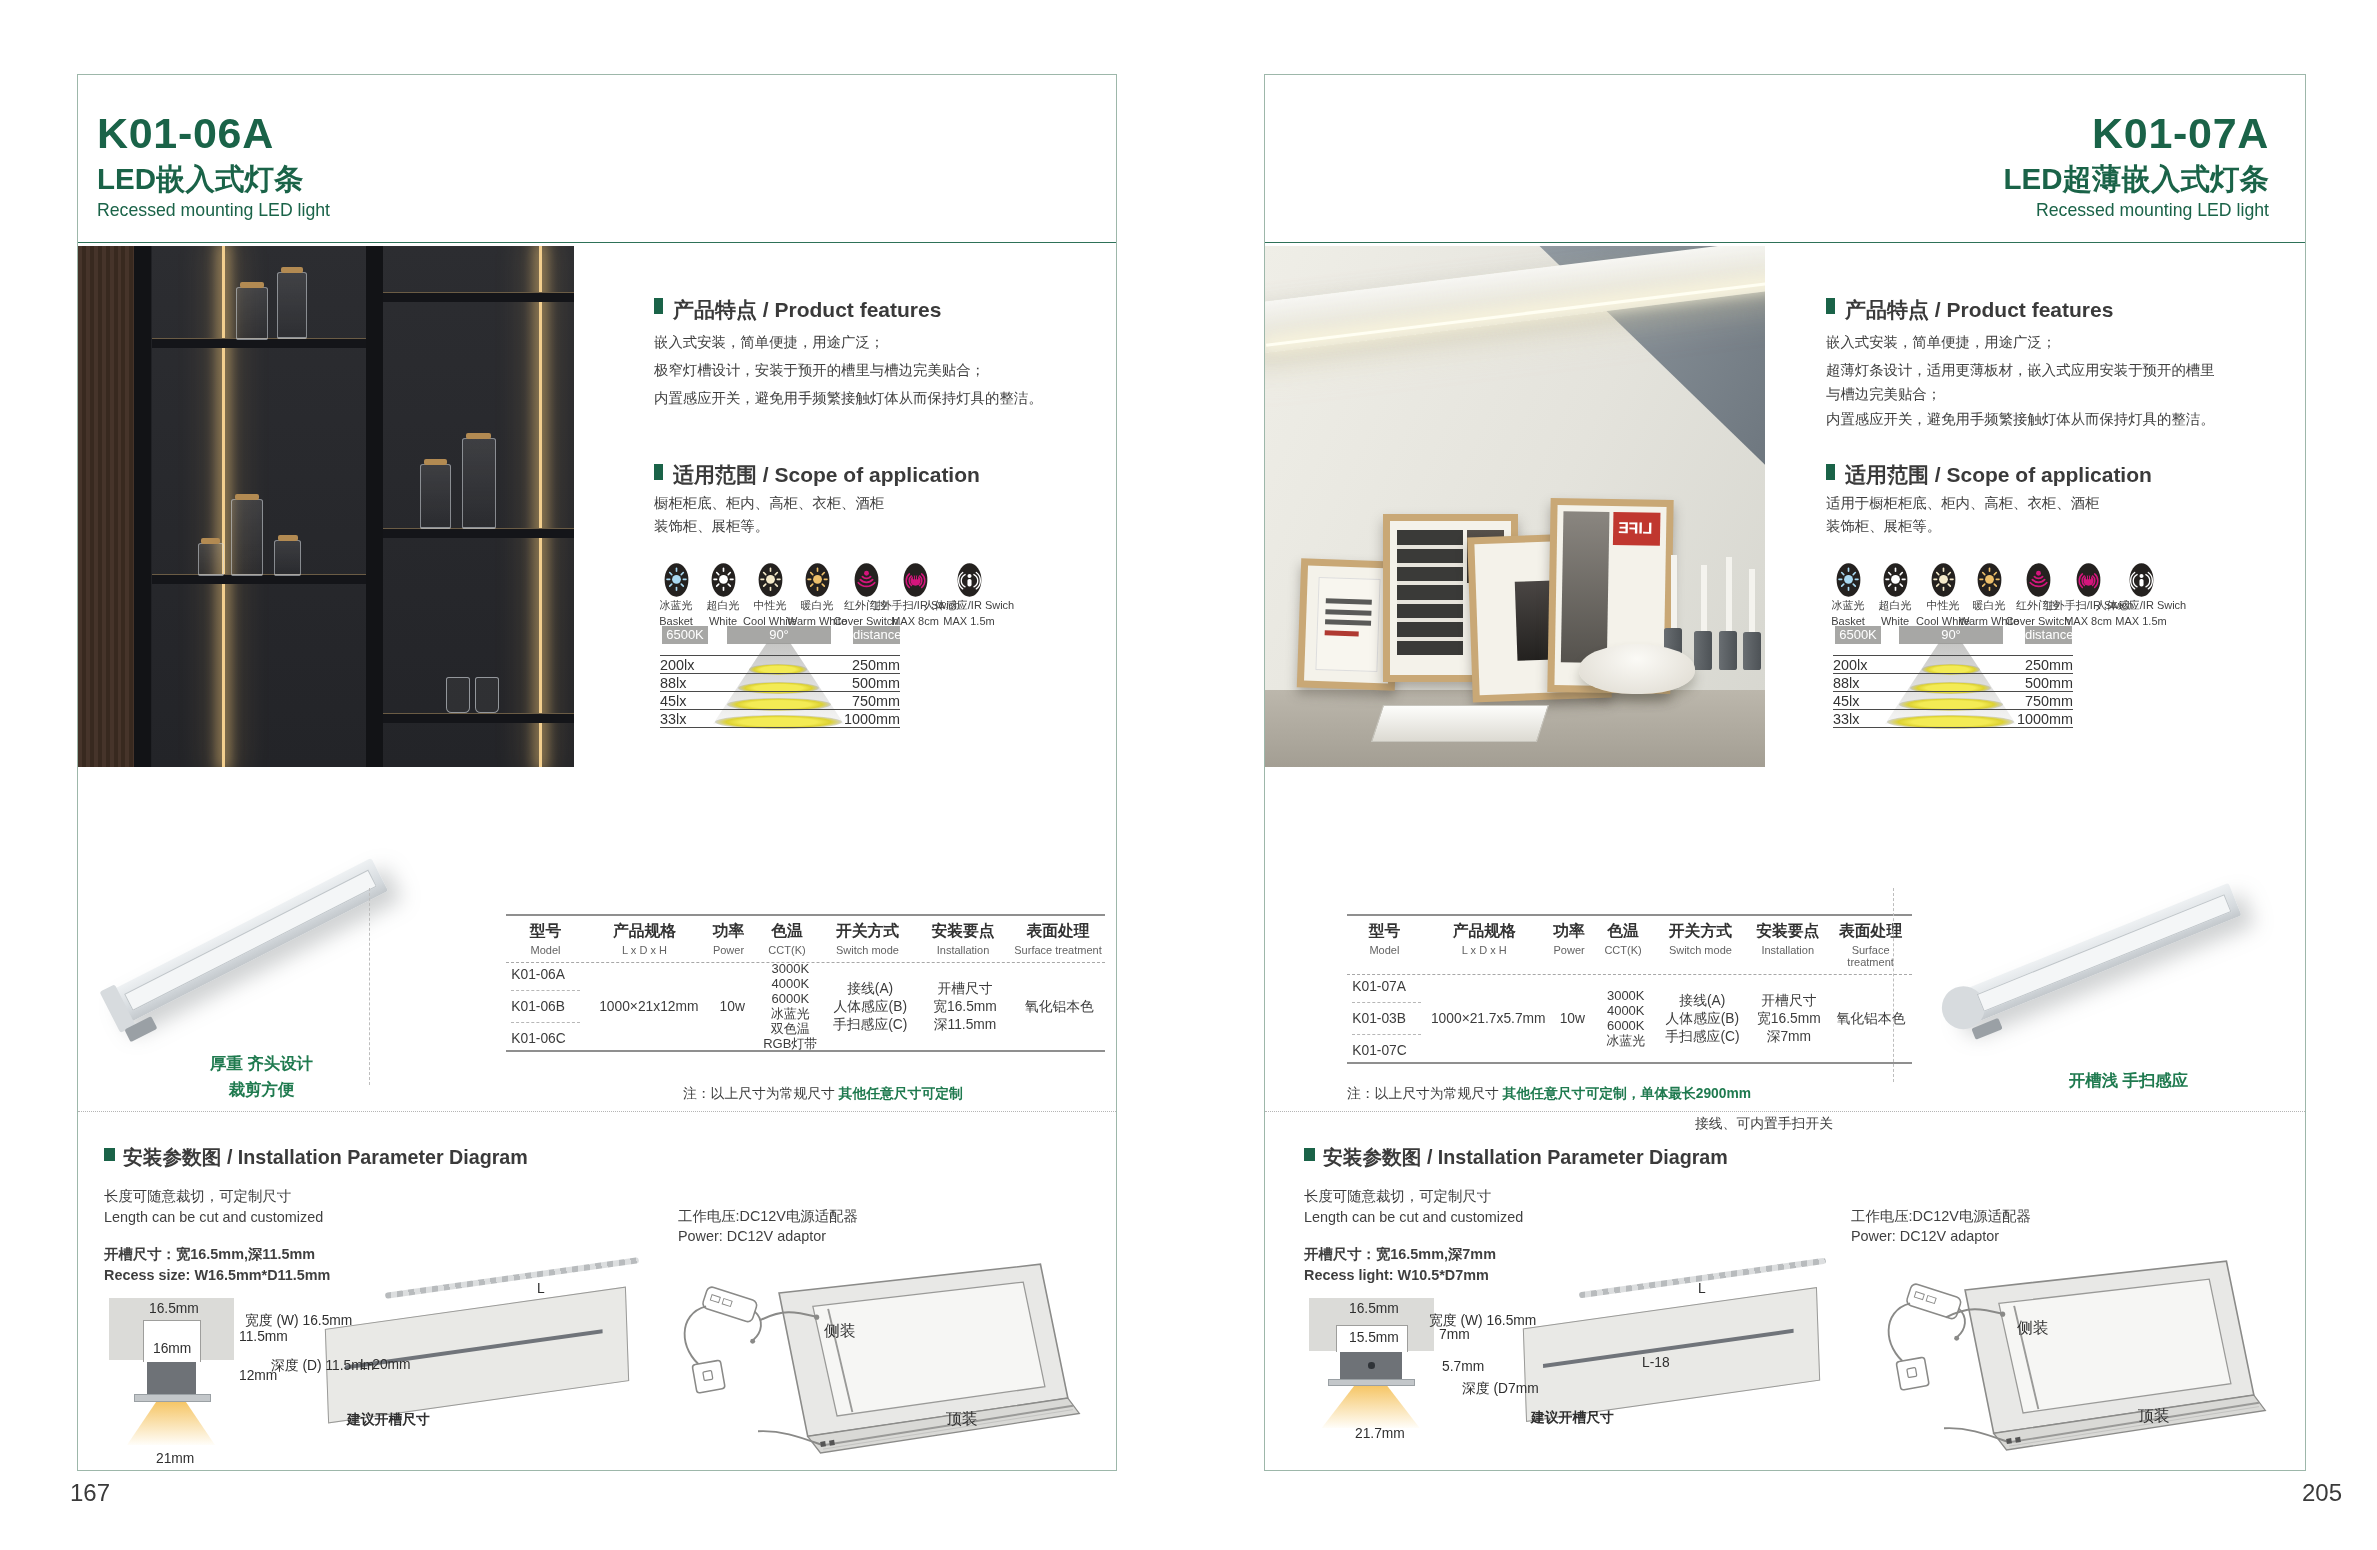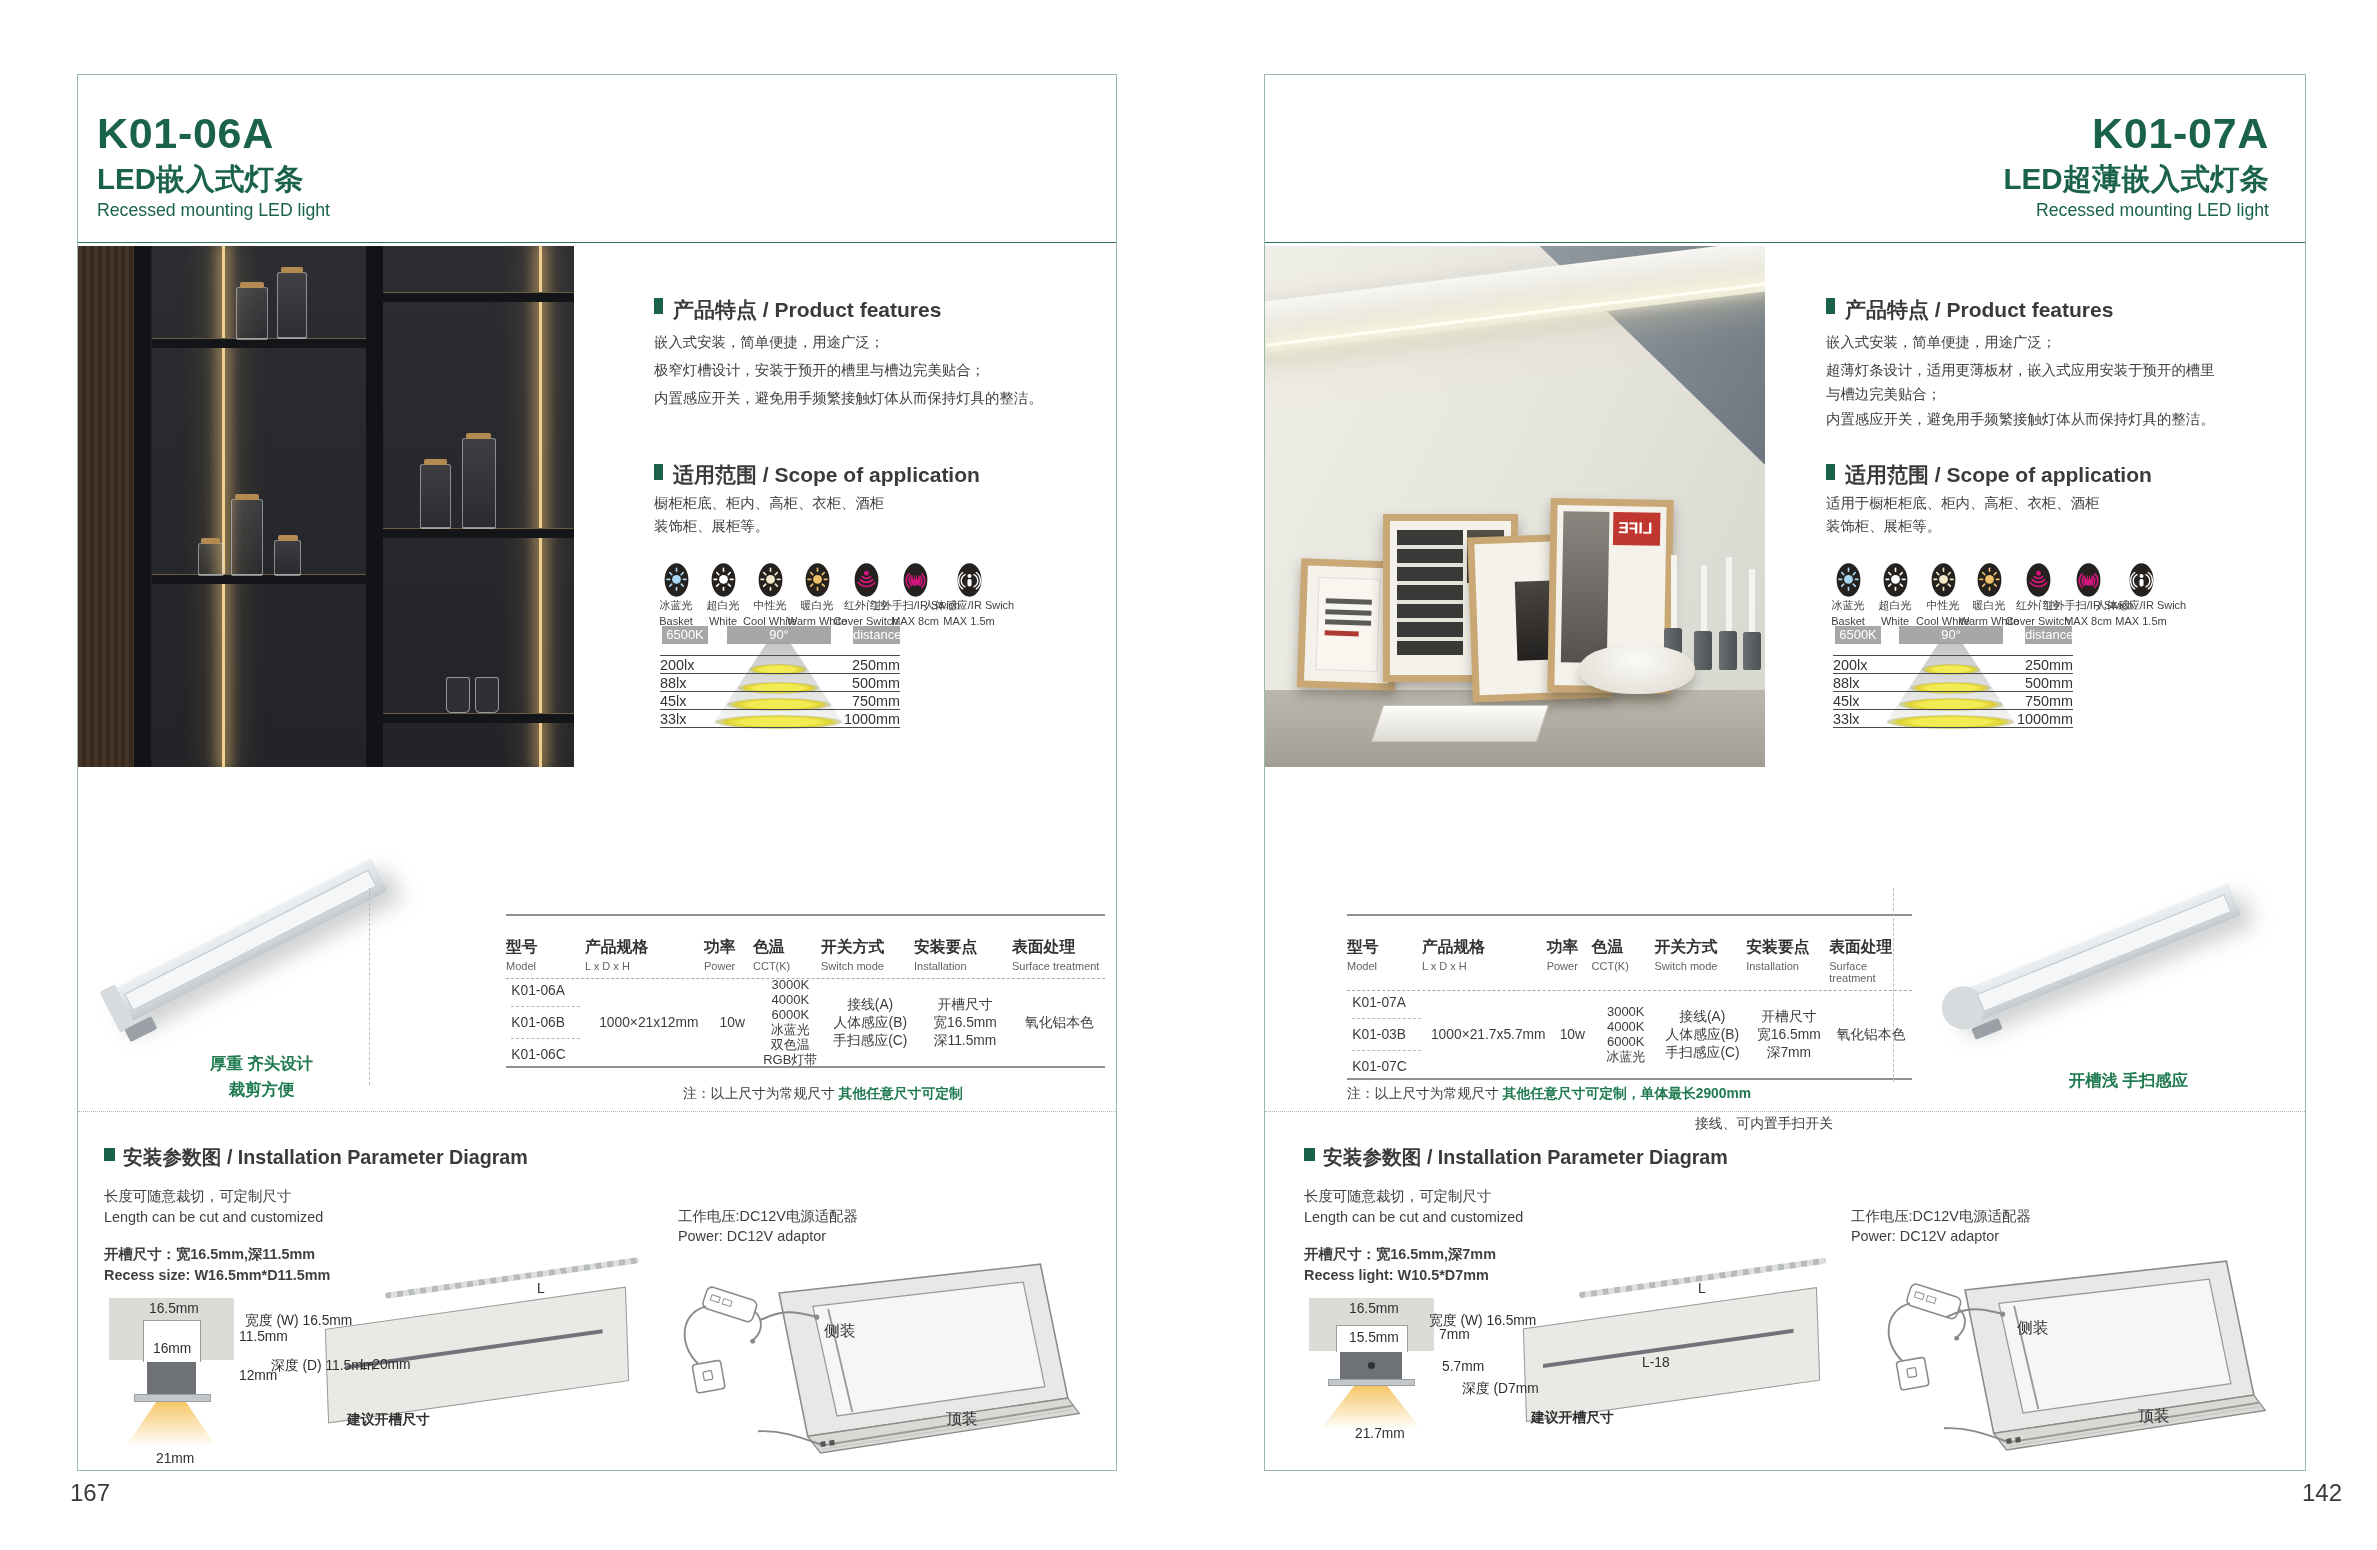--- a/index.html
+++ b/index.html
@@ -28,21 +28,21 @@
   .lux-rows{position:absolute;border-top:0.7px solid #4a4a4a;}
   .lux-row{height:17px;border-bottom:0.7px solid #4a4a4a;display:flex;justify-content:space-between;
            align-items:center;font-size:14.4px;color:#333;}
   .cone{position:absolute;clip-path:polygon(41% 0,59% 0,100% 100%,0 100%);
         background:linear-gradient(180deg,rgba(150,150,148,.55),rgba(205,205,200,.18));}
   .lux-e{position:absolute;border-radius:50%;
          background:radial-gradient(closest-side,#f3eb54 60%,#ddd232 82%,rgba(150,150,130,.35));}
   
   .ptable{position:absolute;border-top:2px solid #8f8f8f;}
   .pt-head{display:flex;}
-  .pt-hc{padding:5.3px 0 6.6px;margin-top:16px;}
+  .pt-hc{text-align:center;padding:5.3px 0 6.6px;}
   .pt-hc b{display:block;font-size:15.8px;color:#333;}
   .pt-hc i{display:block;font-style:normal;font-size:11px;color:#636363;margin-top:1.3px;}
   .pt-body{display:flex;border-top:0.7px dashed #a8a8a8;border-bottom:2px solid #8f8f8f;}
   .pt-c{display:flex;flex-direction:column;justify-content:center;align-items:center;
         text-align:center;height:87px;font-size:13.8px;line-height:1.3;color:#3c3c3c;}
   .pt-c.tight{line-height:1.15;font-size:13px;}
   .pt-models{align-items:flex-start;padding-left:5.3px;}
   .dashline{width:69px;border-top:0.7px dashed #b7b7b7;margin:6.6px 0;}
   .tnote{position:absolute;font-size:13.8px;color:#3c3c3c;white-space:nowrap;}
   .tnote .g{color:#1f7a4f;font-weight:bold;}
@@ -717,15 +717,15 @@
         <use href="#adapter"></use>
       </svg>
     <svg class="abs" style="left:676px;top:1167px;" width="335" height="217" viewBox="0 0 510 330">
         <use href="#cabinet"></use>
       </svg>
     <div class="cablab" style="left:752px;top:1243px;">侧装</div>
     <div class="cablab" style="left:873px;top:1331px;">顶装</div>
   </div>
 
   <div class="pgnum" style="left:70px;top:1479px;">167</div>
-  <div class="pgnum" style="left:2258px;top:1479px;width:84px;text-align:right;">142</div>
+  <div class="pgnum" style="left:2258px;top:1479px;width:84px;text-align:right;">205</div>
 </div>
 
 
 </body></html>

